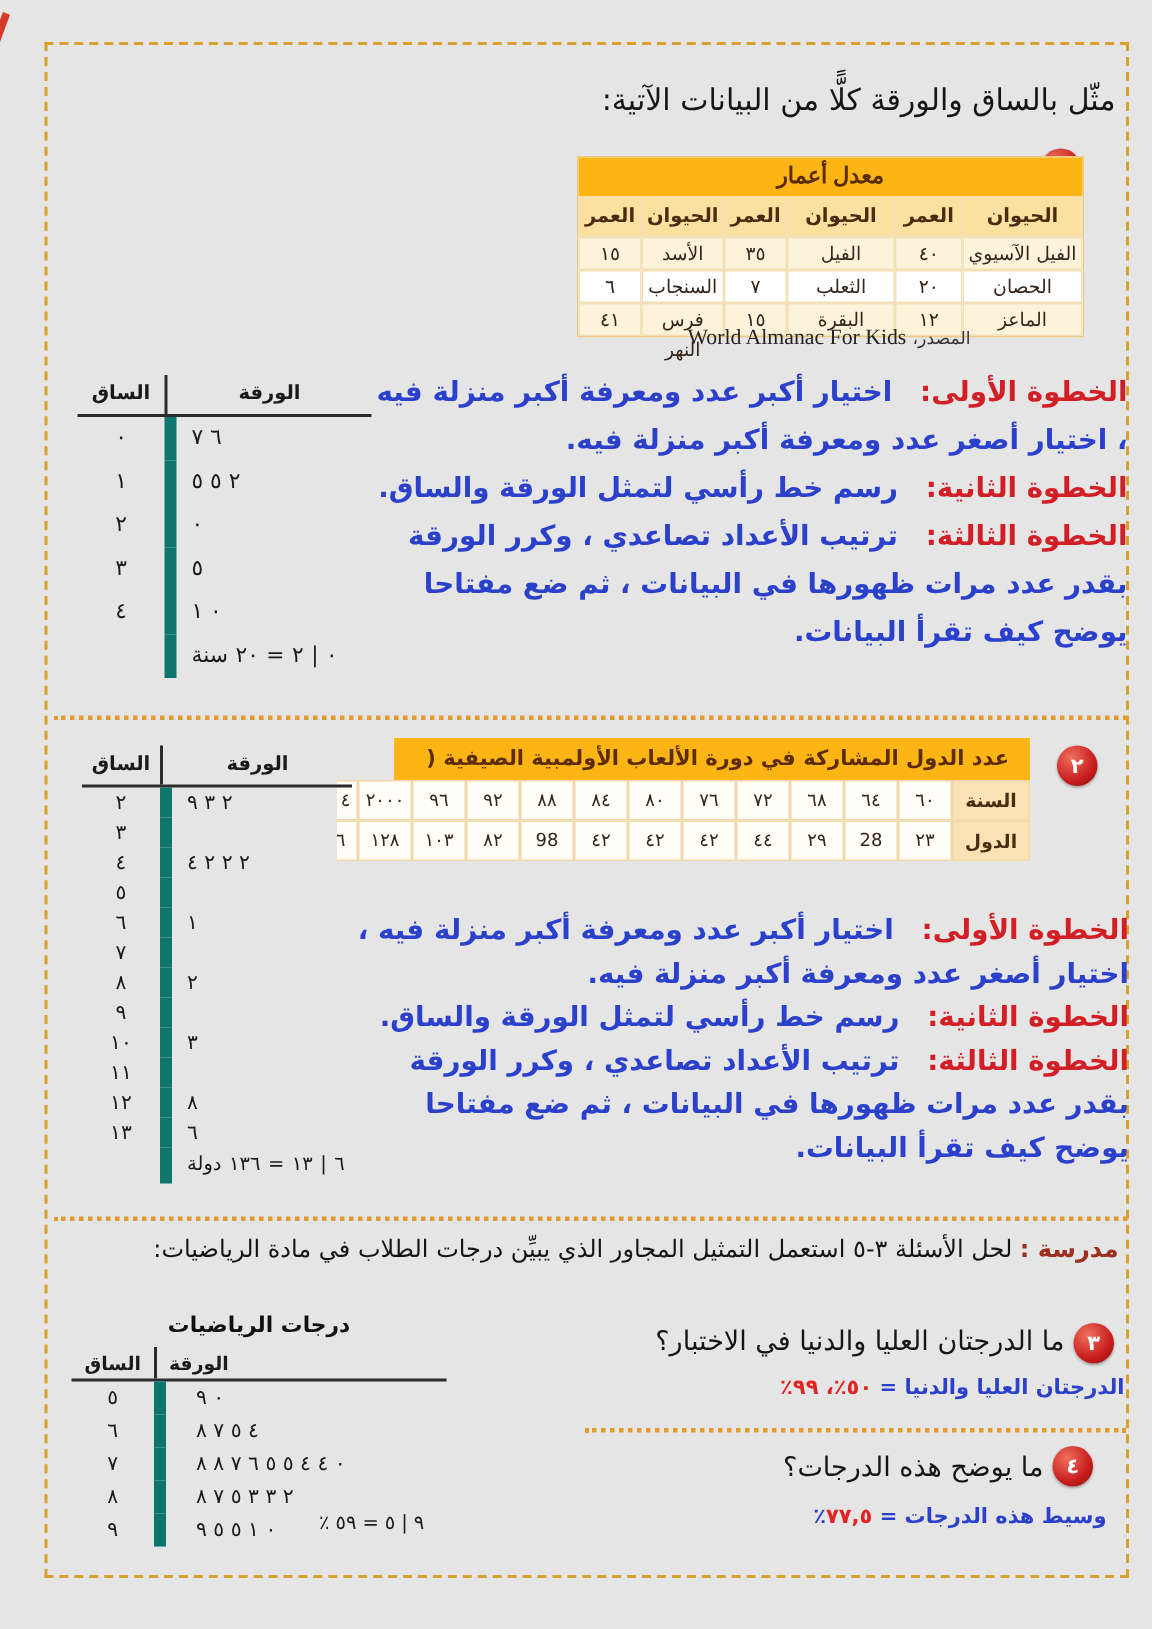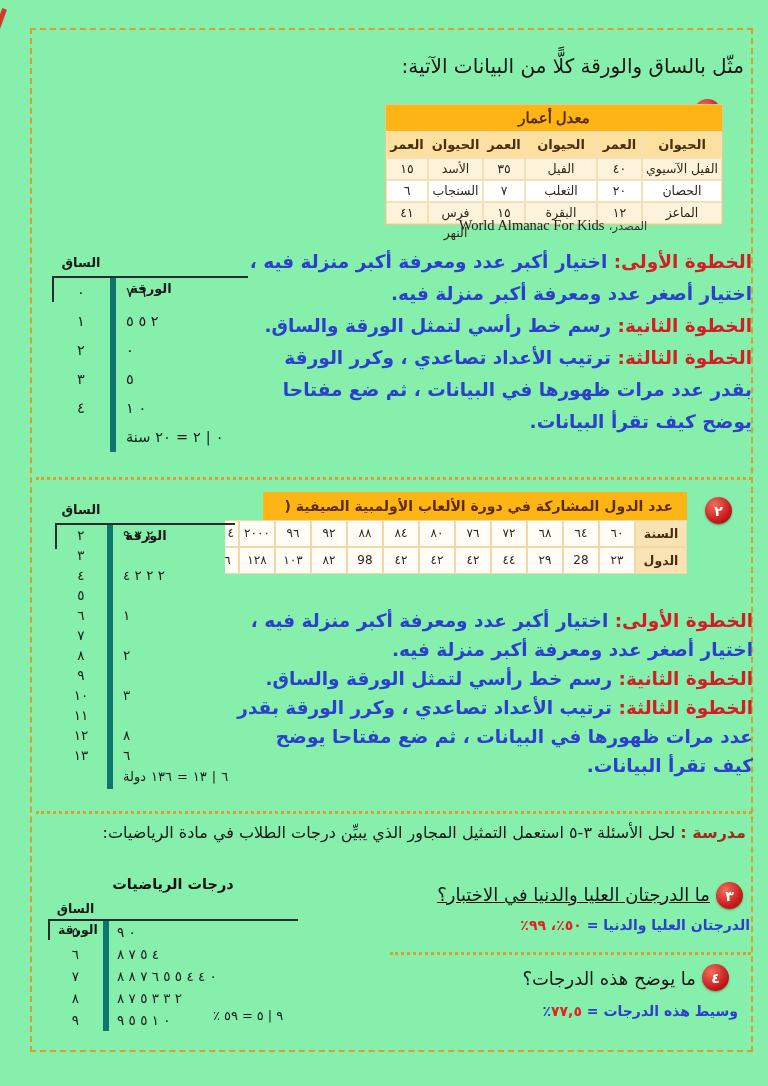--- a/index.html
+++ b/index.html
@@ -1,16 +1,16 @@
 <!DOCTYPE html>
 <html lang="ar" dir="rtl"><head>
 <meta charset="utf-8">
 <style>
   html,body{margin:0;padding:0;background:#ffffff;}
-  #page{position:relative;width:768px;height:1086px;background:#86efac;overflow:hidden;
+  #page{position:relative;width:768px;height:1086px;background:#e5e5e5;overflow:hidden;
         font-family:"DejaVu Sans",sans-serif;color:#1a1a1a;}
   
   #frame{position:absolute;left:30px;top:28px;width:719px;height:1020px;
          border:2.5px dashed #D8A02C;pointer-events:none;}
   #redmark{position:absolute;left:-3px;top:8px;width:5px;height:30px;background:#d43a2a;
            transform:rotate(20deg);}
   
   #intro{position:absolute;top:54px;right:24px;font-size:20px;color:#151515;direction:rtl;}
   
   .badge{position:absolute;width:27px;height:27px;border-radius:50%;
@@ -39,65 +39,65 @@
                  font-size:14px;height:28px;line-height:28px;padding-right:14px;
                  box-sizing:border-box;text-align:right;}
   #t2grid{display:grid;direction:rtl;grid-template-columns:52px repeat(12,36px);width:484px;}
   #t2grid .lbl{background:#F9E3B5;font-weight:bold;font-size:12.5px;color:#4a2c10;
                text-align:center;height:25px;line-height:25px;border:1px solid #F0D8A8;}
   #t2grid .vc{background:#FFFDF6;font-size:12px;text-align:center;height:25px;line-height:25px;
               border:1px solid #F0D8A8;color:#33251a;}
   #t2grid .trow{display:contents;}
   
   .slp{position:absolute;color:#1a1a1a;}
-  .slp .hd{display:flex;direction:ltr;border-bottom:2px solid #2b2b2b;font-weight:bold;flex-direction:column;}
+  .slp .hd{display:flex;direction:ltr;border-bottom:2px solid #2b2b2b;font-weight:bold;}
   .slp .hd .lh{border-left:2px solid #2b2b2b;flex:1;text-align:center;}
   .slp .hd .sh{text-align:center;}
   .slp .rw{display:flex;direction:ltr;}
   .slp .rw .st{text-align:center;}
-  .slp .rw .lv{border-left:6px solid #0f766e;padding-left:10px;letter-spacing:7px;
+  .slp .rw .lv{border-left:8px solid #0f766e;padding-left:10px;letter-spacing:7px;
                flex:1;white-space:nowrap;}
   .slp .rw.keyrow .lv{display:flex;gap:5px;letter-spacing:normal;align-items:center;}
   #plot1{left:52px;top:250px;width:196px;font-size:14.5px;}
   #plot1 .sh,#plot1 .st{width:58px;}
   #plot1 .hd{height:26px;line-height:26px;font-size:13px;}
   #plot1 .rw{height:29px;line-height:29px;}
   #plot2{left:55px;top:497px;width:180px;font-size:13.5px;}
   #plot2 .sh,#plot2 .st{width:52px;}
   #plot2 .hd{height:26px;line-height:26px;font-size:13px;}
   #plot2 .rw{height:20px;line-height:20px;}
   #plot2 .rw.keyrow{height:24px;line-height:24px;font-size:13px;}
   #plot3{left:48px;top:898px;width:250px;font-size:13.5px;}
   #plot3 .sh,#plot3 .st{width:55px;}
   #plot3 .hd{height:21px;line-height:21px;font-size:12.5px;}
   #plot3 .hd .lh{text-align:left;padding-left:8px;}
   #plot3 .rw{height:22px;line-height:22px;}
-  #plot3 .rw .lv{letter-spacing:5px;padding-left:8px;}
+  #plot3 .rw .lv{letter-spacing:5px;padding-left:20px;}
   #p3title{position:absolute;left:48px;top:876px;width:250px;text-align:center;
            font-weight:bold;font-size:14.5px;color:#111;}
   #p3key{position:absolute;left:213px;top:1008px;display:flex;direction:ltr;gap:4px;
          font-size:13px;color:#1a1a1a;}
   
   .steps{position:absolute;direction:rtl;text-align:right;font-weight:bold;color:#2B41CC;}
   .steps p{margin:0;}
-  .steps .lbl{color:#D21F26;}
+  .steps .lbl{color:#D21F26;margin-left:12px;}
   #steps1{left:238px;top:246px;width:514px;font-size:18.5px;line-height:32px;}
   #steps2{left:236px;top:606px;width:517px;font-size:18.5px;line-height:29px;}
   
   .sep{position:absolute;border-top:3px dotted #E29B2D;height:0;}
   #sep1{left:36px;top:477px;width:716px;}
   #sep2{left:36px;top:811px;width:716px;}
   #sep3{left:390px;top:952px;width:361px;}
   
   #school{position:absolute;right:22px;left:46px;top:818px;direction:rtl;text-align:right;
           font-size:16px;line-height:29px;color:#151515;}
   #school .lbl{color:#9C2F1D;font-weight:bold;}
   
   .q{position:absolute;direction:rtl;font-size:18px;color:#151515;}
-  #q3{top:884px;right:58px;text-decoration:underline;}
+  #q3{top:884px;right:58px;}
   #q4{top:968px;right:72px;}
   .ans{position:absolute;direction:rtl;font-weight:bold;font-size:14px;}
   .ans .bl{color:#2B41CC;}
   .ans .rd{color:#E02424;}
   #a3{top:917px;right:18px;}
   #a4{top:1003px;right:30px;}
 </style>
 </head>
 <body>
 

